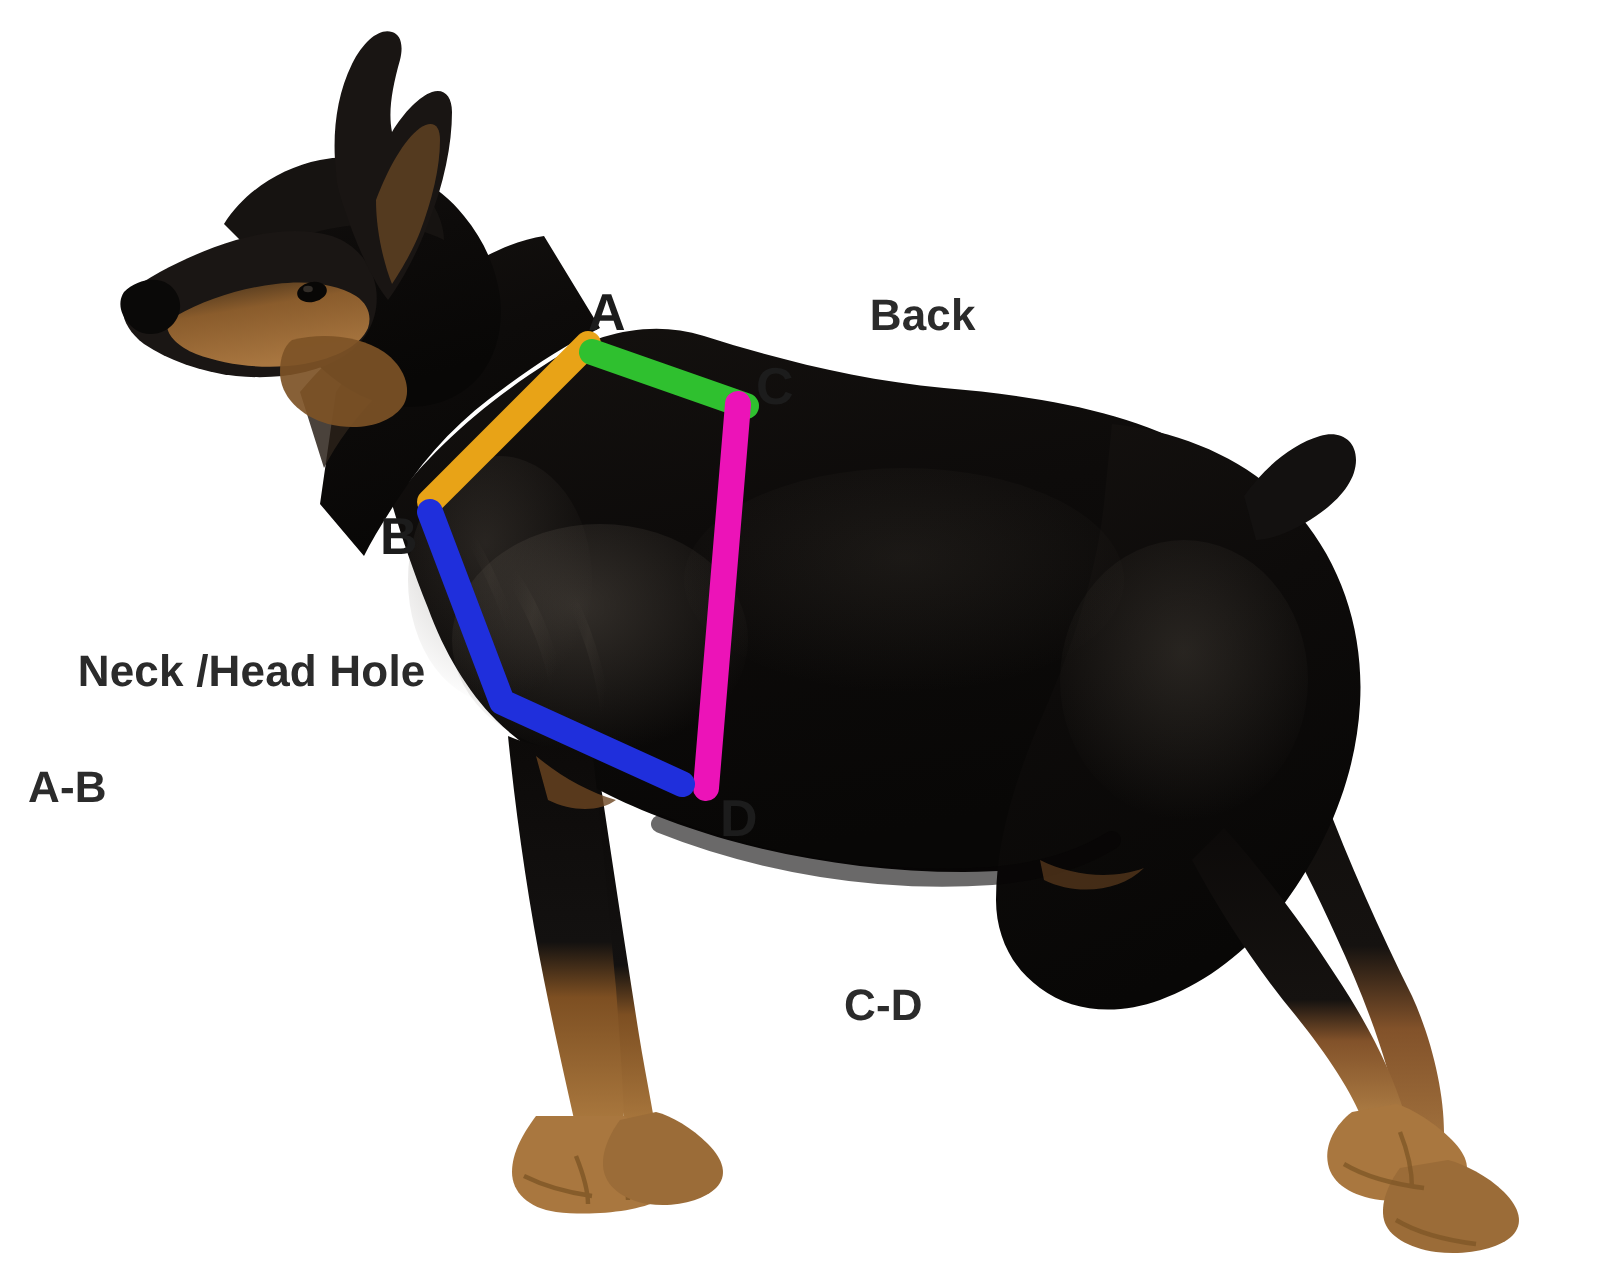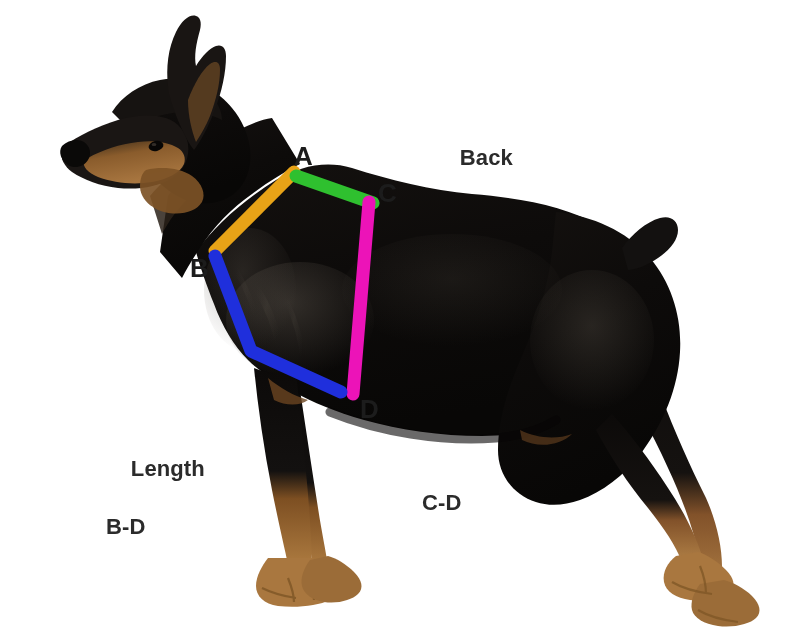--- a/index.html
+++ b/index.html
@@ -37,21 +37,21 @@
   }
   .point-label {
     position: absolute;
     color: #1c1c1c;
     font-family: "Liberation Sans", sans-serif;
     font-weight: bold;
     font-size: 26px;
     line-height: 1;
     white-space: pre;
   }
-  .lbl-back      { left: 410px; top: 114px; margin-left: 25px; }
+  .lbl-back      { left: 410px; top: 114px; }
   .lbl-neck      { left: 14px;  top: 292px; }
   .lbl-length    { left: 106px; top: 425px; }
   .lbl-chest     { left: 422px; top: 430px; }
 
   .pt-a { left: 294px; top: 143px; }
   .pt-b { left: 190px; top: 255px; }
   .pt-c { left: 378px; top: 180px; }
   .pt-d { left: 360px; top: 396px; }
 
   .lbl-line2 { display: block; }
@@ -297,23 +297,23 @@
 
   <div class="point-label pt-a">A</div>
   <div class="point-label pt-b">B</div>
   <div class="point-label pt-c">C</div>
   <div class="point-label pt-d">D</div>
 
   <div class="measure-label lbl-back">
     <span class="lbl-line1">Back</span>
   </div>
 
-
-  <div class="measure-label lbl-length">
-    <span class="lbl-line1">Length</span>
-    <span class="lbl-line2">B-D</span>
+  <div class="measure-label lbl-neck">
+    <span class="lbl-line1">Neck /Head Hole</span>
+    <span class="lbl-line2">A-B</span>
   </div>
+
 
   <div class="measure-label lbl-chest">
     <span class="lbl-line2">C-D</span>
   </div>
 
 </div>
 
 </body></html>

